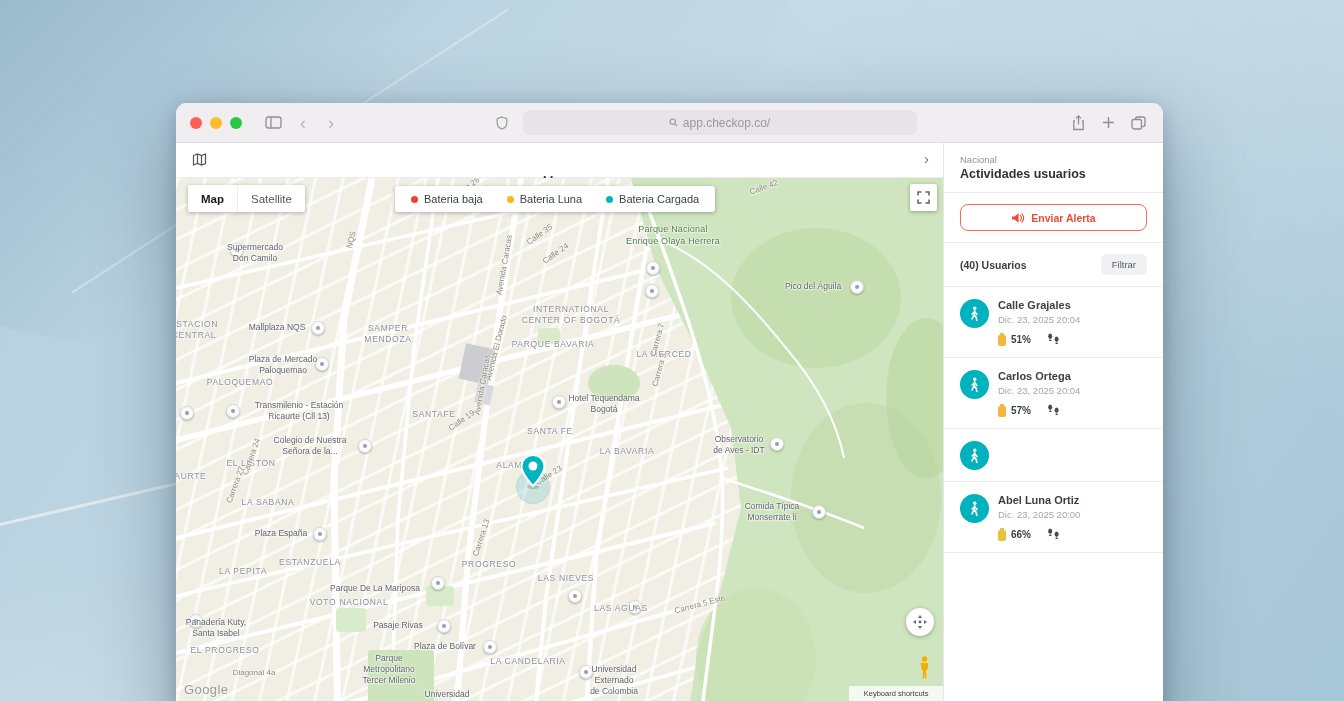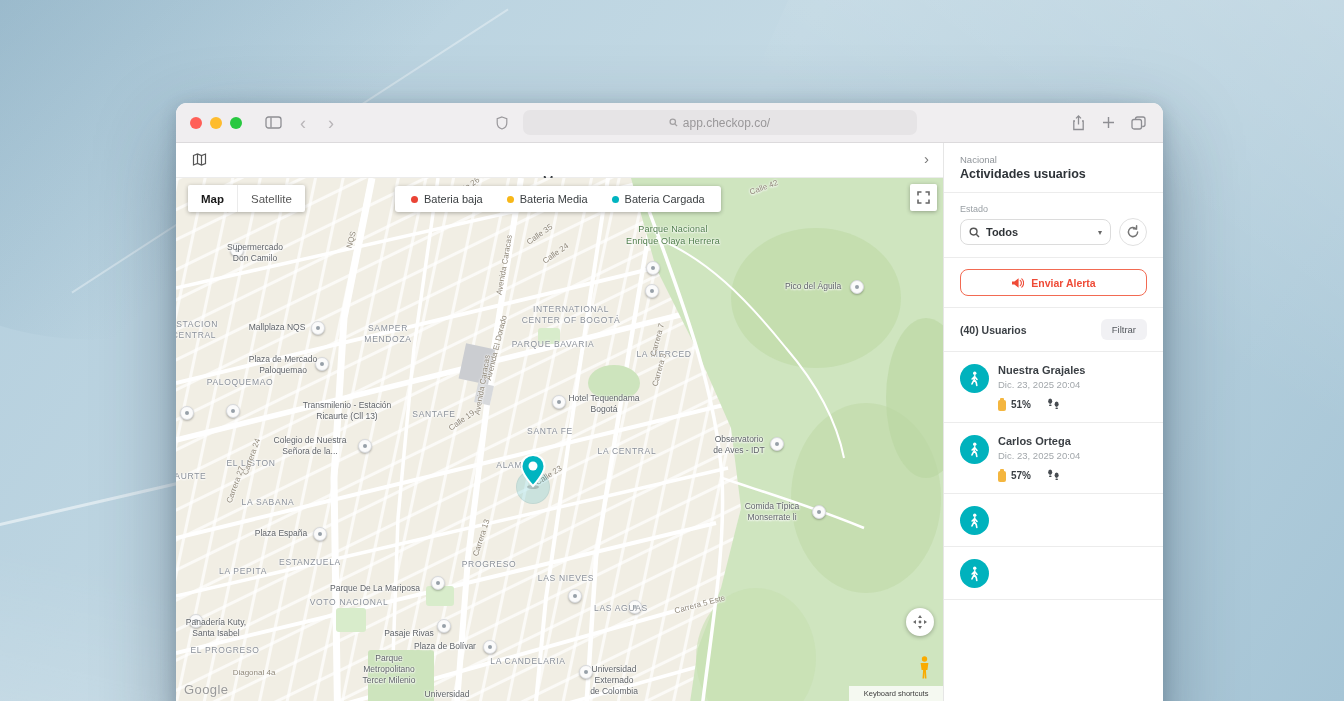--- a/index.html
+++ b/index.html
@@ -248,37 +248,37 @@
             <div class="map-label district" style="left: 67px; top: 394px; transform: translate(-50%, -50%);">LA PEPITA</div>
             <div class="map-label district" style="left: 134px; top: 385px; transform: translate(-50%, -50%);">ESTANZUELA</div>
             <div class="map-label district" style="left: 49px; top: 473px; transform: translate(-50%, -50%);">EL PROGRESO</div>
             <div class="map-label district" style="left: 173px; top: 425px; transform: translate(-50%, -50%);">VOTO NACIONAL</div>
             <div class="map-label district" style="left: 352px; top: 484px; transform: translate(-50%, -50%);">LA CANDELARIA</div>
             <div class="map-label district" style="left: 313px; top: 387px; transform: translate(-50%, -50%);">PROGRESO</div>
             <div class="map-label district" style="left: 390px; top: 401px; transform: translate(-50%, -50%);">LAS NIEVES</div>
             <div class="map-label district" style="left: 445px; top: 431px; transform: translate(-50%, -50%);">LAS AGUAS</div>
             <div class="map-label district" style="left: 343px; top: 288px; transform: translate(-50%, -50%);">ALAMEDA</div>
             <div class="map-label district" style="left: 374px; top: 254px; transform: translate(-50%, -50%);">SANTA FE</div>
-            <div class="map-label district" style="left: 451px; top: 274px; transform: translate(-50%, -50%);">LA CENTRAL</div>
+            <div class="map-label district" style="left: 451px; top: 274px; transform: translate(-50%, -50%);">LA BAVARIA</div>
             <div class="map-label district" style="left: 377px; top: 167px; transform: translate(-50%, -50%);">PARQUE BAVARIA</div>
             <div class="map-label district" style="left: 444px; top: 177px; transform: translate(-50%, -50%); margin-left: 44px;">LA MERCED</div>
             <div class="map-label district" style="left: 395px; top: 137px; transform: translate(-50%, -50%);">INTERNATIONAL
 CENTER OF BOGOTÁ</div>
             <div class="map-label poi" style="left: 79px; top: 75px; transform: translate(-50%, -50%);">Supermercado
 Don Camilo</div>
             <div class="map-label poi" style="left: 101px; top: 150px; transform: translate(-50%, -50%);">Mallplaza NQS</div>
             <div class="map-label poi" style="left: 107px; top: 187px; transform: translate(-50%, -50%);">Plaza de Mercado
 Paloquemao</div>
-            <div class="map-label poi" style="left: 123px; top: 233px; transform: translate(-50%, -50%); margin-left: 48px;">Transmilenio - Estación
+            <div class="map-label poi" style="left: 123px; top: 233px; transform: translate(-50%, -50%);">Transmilenio - Estación
 Ricaurte (Cll 13)</div>
             <div class="map-label poi" style="left: 134px; top: 268px; transform: translate(-50%, -50%);">Colegio de Nuestra
 Señora de la...</div>
             <div class="map-label poi" style="left: 105px; top: 356px; transform: translate(-50%, -50%);">Plaza España</div>
             <div class="map-label poi" style="left: 199px; top: 411px; transform: translate(-50%, -50%);">Parque De La Mariposa</div>
-            <div class="map-label poi" style="left: 233px; top: 448px; transform: translate(-50%, -50%); margin-top: 8px;">Pasaje Rivas</div>
+            <div class="map-label poi" style="left: 222px; top: 448px; transform: translate(-50%, -50%);">Pasaje Rivas</div>
             <div class="map-label poi" style="left: 269px; top: 469px; transform: translate(-50%, -50%);">Plaza de Bolívar</div>
             <div class="map-label poi" style="left: 40px; top: 450px; transform: translate(-50%, -50%);">Panadería Kuty,
 Santa Isabel</div>
             <div class="map-label poi" style="left: 213px; top: 492px; transform: translate(-50%, -50%);">Parque
 Metropolitano
 Tercer Milenio</div>
             <div class="map-label poi" style="left: 438px; top: 503px; transform: translate(-50%, -50%);">Universidad
 Externado
 de Colombia</div>
             <div class="map-label poi" style="left: 271px; top: 517px; transform: translate(-50%, -50%);">Universidad</div>
@@ -324,21 +324,21 @@
           <span class="seg unsel">Satellite</span>
         </div>
 
         <div class="map-ctl legend">
           <span class="item">
             <span class="dot" style="color: rgb(234, 67, 53);"></span>
             <span>Bateria baja</span>
           </span>
           <span class="item">
             <span class="dot" style="color: rgb(247, 183, 24);"></span>
-            <span>Bateria Media</span>
+            <span>Bateria Luna</span>
           </span>
           <span class="item">
             <span class="dot" style="color: rgb(0, 180, 192);"></span>
             <span>Bateria Cargada</span>
           </span>
         </div>
 
         <div class="map-ctl fullscreen">
           <svg width="13" height="13" viewBox="0 0 13 13" fill="none" stroke="#666" stroke-width="1.6">
               <path d="M1 4.5 V1 H4.5"></path>
@@ -373,39 +373,20 @@
         <div class="g-logo">Google</div>
       </div>
     </div>
 
     <div class="sidebar">
       <div class="sb-sec">
         <div class="sb-eyebrow">Nacional</div>
         <div class="sb-title">Actividades usuarios</div>
       </div>
 
-      <div class="sb-sec">
-        <div class="estado-label">Estado</div>
-        <div class="estado-row">
-          <div class="estado-select">
-            <svg width="11" height="11" viewBox="0 0 11 11" fill="none" stroke="#555" stroke-width="1.4">
-                <circle cx="4.6" cy="4.6" r="3.4"></circle>
-                <line x1="7.3" y1="7.3" x2="10" y2="10"></line>
-              </svg>
-            <span class="val">Todos</span>
-            <span class="chev">▾</span>
-          </div>
-          <div class="refresh-btn">
-            <svg width="14" height="14" viewBox="0 0 14 14" fill="none" stroke="#777" stroke-width="1.5" stroke-linecap="round">
-                <path d="M11.6 7 A4.6 4.6 0 1 1 10.2 3.7"></path>
-                <path d="M10.6 0.8 L10.5 3.9 L7.4 3.7"></path>
-              </svg>
-          </div>
-        </div>
-      </div>
 
       <div class="sb-sec">
         <button class="alert-btn">
           <svg width="13" height="12" viewBox="0 0 13 12" fill="#ef4b37">
               <path d="M1 4.4 H3.4 L7.6 1.2 V10.8 L3.4 7.6 H1 Z"></path>
               <path d="M9.2 3.4 C10 4 10.4 5 10.4 6 C10.4 7 10 8 9.2 8.6" stroke="#ef4b37" stroke-width="1.1" fill="none" stroke-linecap="round"></path>
               <path d="M10.8 1.8 C12 2.8 12.6 4.3 12.6 6 C12.6 7.7 12 9.2 10.8 10.2" stroke="#ef4b37" stroke-width="1.1" fill="none" stroke-linecap="round"></path>
             </svg>
           <span>Enviar Alerta</span>
         </button>
@@ -417,21 +398,21 @@
       </div>
 
       <div class="user-item">
         <span class="avatar">
           <svg width="15" height="16" viewBox="0 0 12 14" fill="none" stroke="#fff" stroke-width="1.4" stroke-linecap="round">
               <circle cx="6.2" cy="2" r="1.5" fill="#fff" stroke="none"></circle>
               <path d="M6.2 4.3 L5.7 7.5 M5.7 7.5 L3.8 11.3 M5.7 7.5 L7.5 10 L8 12.6 M6.1 4.9 L3.9 7 M6.1 4.9 L8.2 7.4"></path>
             </svg>
         </span>
         <div>
-          <div class="u-name">Nuestra Grajales</div>
+          <div class="u-name">Calle Grajales</div>
           <div class="u-date">Dic. 23, 2025 20:04</div>
           <div class="u-meta">
             <span class="batt" style="color: rgb(244, 182, 63);"></span>
             <span class="u-pct">51%</span>
             <span class="steps">
               <svg width="13" height="13" viewBox="0 0 13 13" fill="#474c51">
                   <ellipse cx="3.2" cy="3.2" rx="2" ry="2.7"></ellipse>
                   <rect x="2.1" y="6.6" width="2.4" height="1.5" rx="0.7"></rect>
                   <ellipse cx="9.6" cy="6.2" rx="2" ry="2.7"></ellipse>
                   <rect x="8.5" y="9.6" width="2.4" height="1.5" rx="0.7"></rect>
@@ -475,17 +456,33 @@
         </span>
       </div>
 
       <div class="user-item">
         <span class="avatar">
           <svg width="15" height="16" viewBox="0 0 12 14" fill="none" stroke="#fff" stroke-width="1.4" stroke-linecap="round">
               <circle cx="6.2" cy="2" r="1.5" fill="#fff" stroke="none"></circle>
               <path d="M6.2 4.3 L5.7 7.5 M5.7 7.5 L3.8 11.3 M5.7 7.5 L7.5 10 L8 12.6 M6.1 4.9 L3.9 7 M6.1 4.9 L8.2 7.4"></path>
             </svg>
         </span>
+        <div>
+          <div class="u-name">Abel Luna Ortiz</div>
+          <div class="u-date">Dic. 23, 2025 20:00</div>
+          <div class="u-meta">
+            <span class="batt" style="color: rgb(227, 196, 60);"></span>
+            <span class="u-pct">66%</span>
+            <span class="steps">
+              <svg width="13" height="13" viewBox="0 0 13 13" fill="#474c51">
+                  <ellipse cx="3.2" cy="3.2" rx="2" ry="2.7"></ellipse>
+                  <rect x="2.1" y="6.6" width="2.4" height="1.5" rx="0.7"></rect>
+                  <ellipse cx="9.6" cy="6.2" rx="2" ry="2.7"></ellipse>
+                  <rect x="8.5" y="9.6" width="2.4" height="1.5" rx="0.7"></rect>
+                </svg>
+            </span>
+          </div>
+        </div>
       </div>
 
     </div>
   </div>
 </div>
 
 </body></html>

